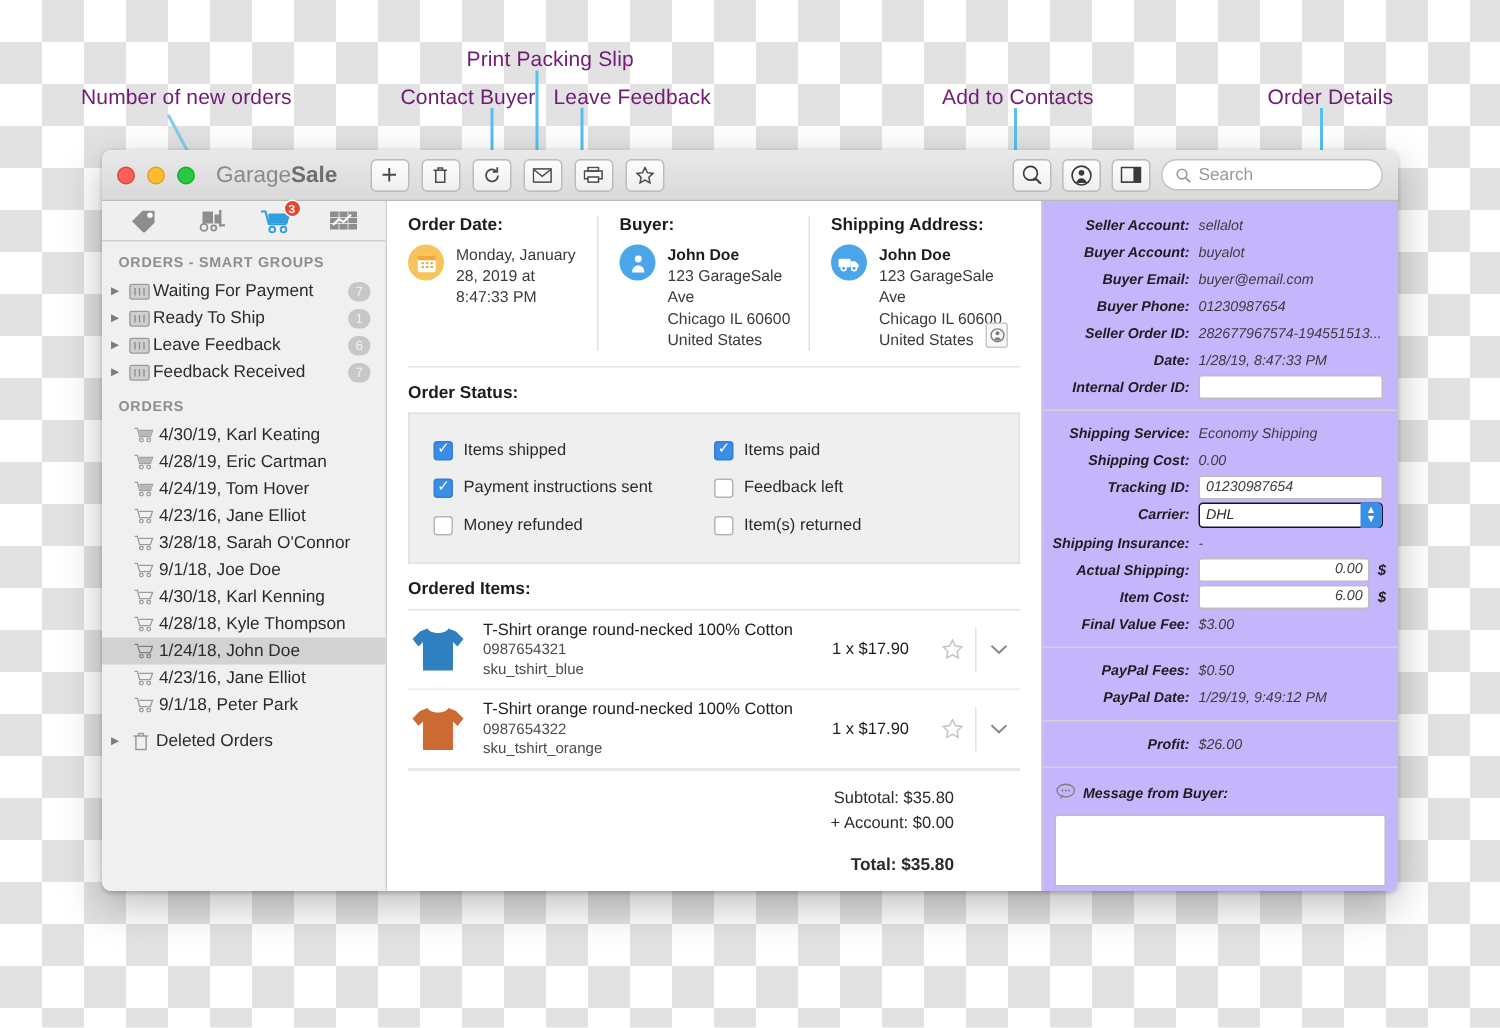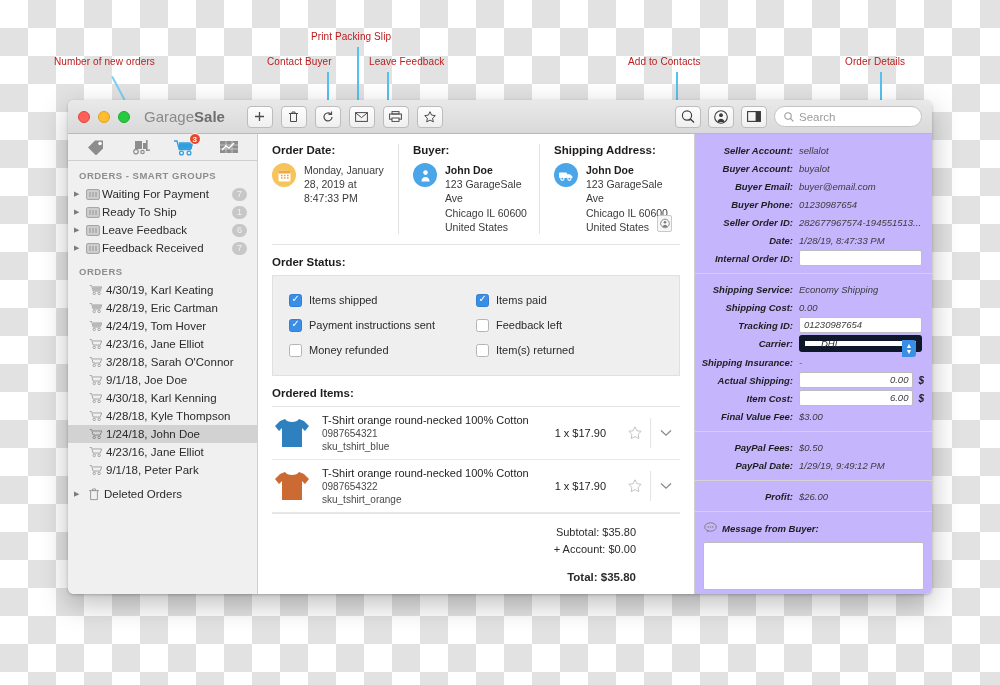--- a/index.html
+++ b/index.html
@@ -10,21 +10,21 @@
     background-color:#ffffff;
     background-image:
       linear-gradient(45deg,#e2e2e2 25%,transparent 25%,transparent 75%,#e2e2e2 75%),
       linear-gradient(45deg,#e2e2e2 25%,transparent 25%,transparent 75%,#e2e2e2 75%);
     background-size:56px 56px;
     background-position:0 0, 28px 28px;
     overflow:hidden;
   }
 
   
-  .anno{ position:absolute; color:#b91c1c; font-size:10px; white-space:nowrap; letter-spacing:.1px;}
+  .anno{ position:absolute; color:#701a75; font-size:14px; white-space:nowrap; letter-spacing:.1px;}
   .ln{ position:absolute; background:#56c0ee; }
   .vline{ width:1.5px; }
   .dot{ position:absolute; width:7px; height:7px; border-radius:50%; background:#2aa8e2; }
   .diag{ position:absolute; height:1.5px; background:#7fcdf0; transform-origin:0 0;}
 
   
   .win{
     position:absolute; left:68px; top:100px; width:864px; height:494px;
     background:#fff; border-radius:6px; overflow:hidden;
     box-shadow:0 10px 28px rgba(0,0,0,.26), 0 1px 3px rgba(0,0,0,.22);
@@ -114,22 +114,22 @@
   
   .insp{ width:238px; background:#c4b5fd; border-left:1px solid #cfcfcf; font-size:10px; overflow:hidden;font-style:italic;}
   .irow{ display:flex; align-items:center; min-height:18px; padding:1px 8px 1px 0;}
   .ilabel{ width:104px; text-align:right; padding-right:6px; font-weight:bold; color:#1d1d1d; font-size:9.5px;}
   .ival{ color:#3c3c3c; font-size:9.5px; overflow:hidden; text-overflow:ellipsis; white-space:nowrap;}
   .ifield{ background:#fff;border:1px solid #bdbdbd;border-radius:2px;height:16px;flex:1;margin-right:2px;}
   .ifield.num{ text-align:right; font-size:9.5px; color:#3c3c3c; padding:1px 4px 0 0; }
   .ifield.txt{ font-size:9.5px; color:#3c3c3c; padding:1px 0 0 4px;}
   .idiv{ border-top:1px solid #d4d4d4; margin:6px 0;}
   .dollar{ font-weight:bold; font-size:10px; color:#1d1d1d; margin-left:3px;}
-  .popup{ flex:1; height:17px; background:#fff; border:6px solid #0f172a; border-radius:3px;
-          display:flex; align-items:center; padding-left:16px; font-size:9.5px; color:#2b2b2b; margin-right:2px; position:relative;}
+  .popup{ flex:1; height:17px; background:#fff; border:1px solid #0f172a; border-radius:3px;
+          display:flex; align-items:center; padding-left:4px; font-size:9.5px; color:#2b2b2b; margin-right:2px; position:relative;}
   .stepper{ position:absolute; right:0; top:-1px; width:14px; height:17px; background:#3a8ee6; border-radius:0 3px 3px 0;
             color:#fff; font-size:7px; display:flex;flex-direction:column;align-items:center;justify-content:center; line-height:.85;}
   .msgbox{ margin:4px 8px 0 8px; height:48px; background:#fff; border:1px solid #bdbdbd; border-radius:2px;}
   .msghead{ display:flex; align-items:center; gap:5px; padding:4px 0 3px 9px; font-weight:bold; font-size:9.5px; color:#1d1d1d;}
 </style>
 </head>
 <body>
 
 <div class="anno" style="left:54px; top:56px;">Number of new orders</div>
 <div class="diag" style="left:113px; top:76px; width:68px; transform:rotate(62deg);"></div>

